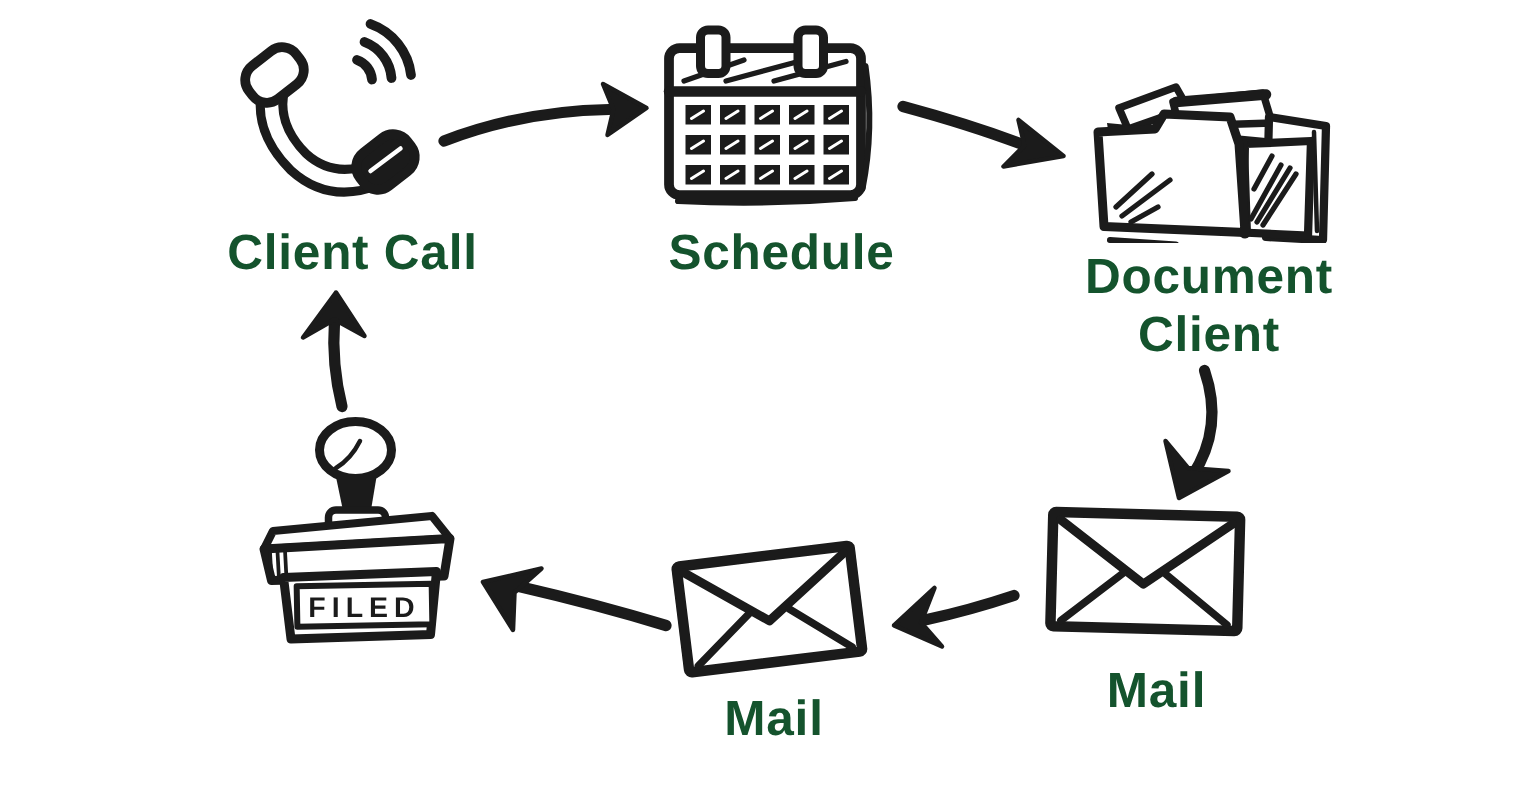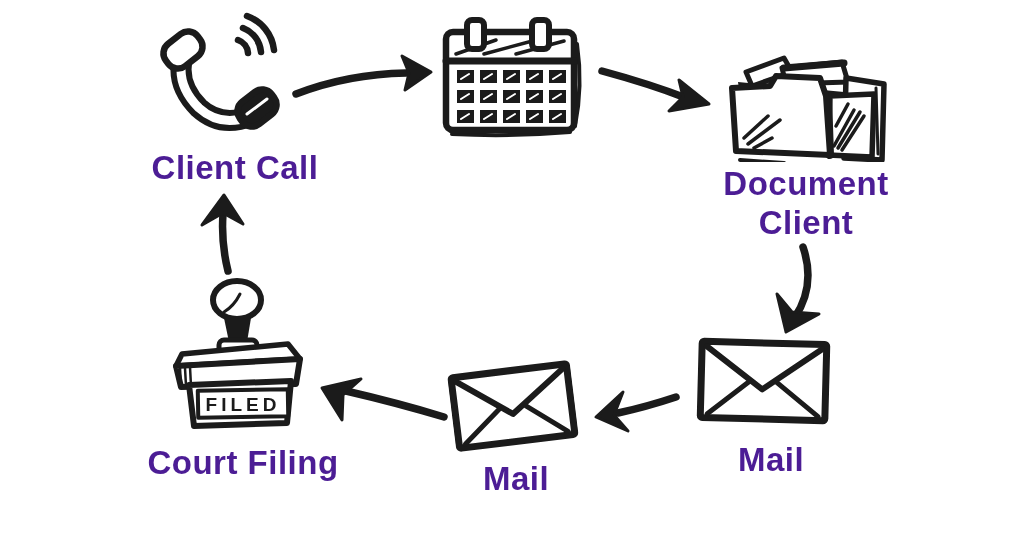--- a/index.html
+++ b/index.html
@@ -2,21 +2,21 @@
 <html><head>
 <meta charset="utf-8">
 <style>
   html,body{margin:0;padding:0;background:#fff;}
   #canvas{
     position:relative;width:1024px;height:536px;background:#ffffff;
     overflow:hidden;font-family:"Liberation Sans",sans-serif;
   }
   .icon{position:absolute;}
   .label{
-    position:absolute;text-align:center;color:#4c1d95;
+    position:absolute;text-align:center;color:#14532d;
     font:600 33px/1.18 "Liberation Sans",sans-serif;letter-spacing:.5px;
   }
   svg *{vector-effect:non-scaling-stroke;}
 </style>
 </head>
 <body>
 
 <div id="canvas">
 
   <svg width="1024" height="536" style="position:absolute;left:0;top:0">
@@ -86,20 +86,21 @@
           <rect x="86" y="94" width="17" height="13"></rect>
           <rect x="109" y="94" width="17" height="13"></rect>
       </g>
       <g stroke="#ffffff" stroke-width="2">
         <path d="M21 63 L29 58 M44 63 L52 58 M67 63 L75 58 M90 63 L98 58 M113 63 L121 58"></path>
         <path d="M21 83 L29 78 M44 83 L52 78 M67 83 L75 78 M90 83 L98 78 M113 83 L121 78"></path>
         <path d="M21 103 L29 98 M44 103 L52 98 M67 103 L75 98 M90 103 L98 98 M113 103 L121 98"></path>
       </g>
     </g>
   </svg>
+  <div class="label" style="left:401px;top:149px;width:240px">Schedule</div>
 
   <svg class="icon" style="left:726px;top:50px" width="162" height="112" viewBox="0 0 162 112">
     <g stroke-linecap="round" stroke-linejoin="round">
       <polygon points="20,22 58,8 66,22 26,36" fill="#ffffff" stroke="#1b1b1b" stroke-width="5"></polygon>
       <polygon points="56,18 116,12 122,32 60,34" fill="#ffffff" stroke="#1b1b1b" stroke-width="5"></polygon>
       <path d="M58 18 L118 13" stroke="#1b1b1b" stroke-width="7" fill="none"></path>
       <polygon points="120,28 158,34 156,110 118,108" fill="#ffffff" stroke="#1b1b1b" stroke-width="5.5"></polygon>
       <path d="M150 38 L152 104" stroke="#1b1b1b" stroke-width="3" fill="none"></path>
       <polygon points="12,32 118,42 118,56 14,46" fill="#1b1b1b"></polygon>
       <polygon points="104,46 148,44 146,107 102,105" fill="#ffffff" stroke="#1b1b1b" stroke-width="5.5"></polygon>
@@ -137,15 +138,14 @@
       <polygon points="52,42 57,66 75,66 79,42" fill="#1b1b1b"></polygon>
       <rect x="47" y="64" width="38" height="13" rx="5" fill="#ffffff" stroke="#1b1b1b" stroke-width="5"></rect>
       <polygon points="4,90 10,78 116,68 128,83" fill="#ffffff" stroke="#1b1b1b" stroke-width="5.5"></polygon>
       <polygon points="4,90 128,83 124,108 9,111" fill="#ffffff" stroke="#1b1b1b" stroke-width="6"></polygon>
       <path d="M8 92 L9 110 M13 92 L14 110 M18 91 L19 110" stroke="#1b1b1b" stroke-width="2.5" fill="none"></path>
       <polygon points="17,109 119,105 115,147 22,150" fill="#ffffff" stroke="#1b1b1b" stroke-width="6"></polygon>
       <rect x="26" y="114" width="90" height="27" fill="#ffffff" stroke="#1b1b1b" stroke-width="4" transform="rotate(-1 71 127)"></rect>
       <text x="71" y="135" text-anchor="middle" fill="#1b1b1b" style="font:700 19px 'Liberation Sans',sans-serif;letter-spacing:4px">FILED</text>
     </g>
   </svg>
-  <div class="label" style="left:123px;top:444px;width:240px">Court Filing</div>
 
 </div>
 
 </body></html>

